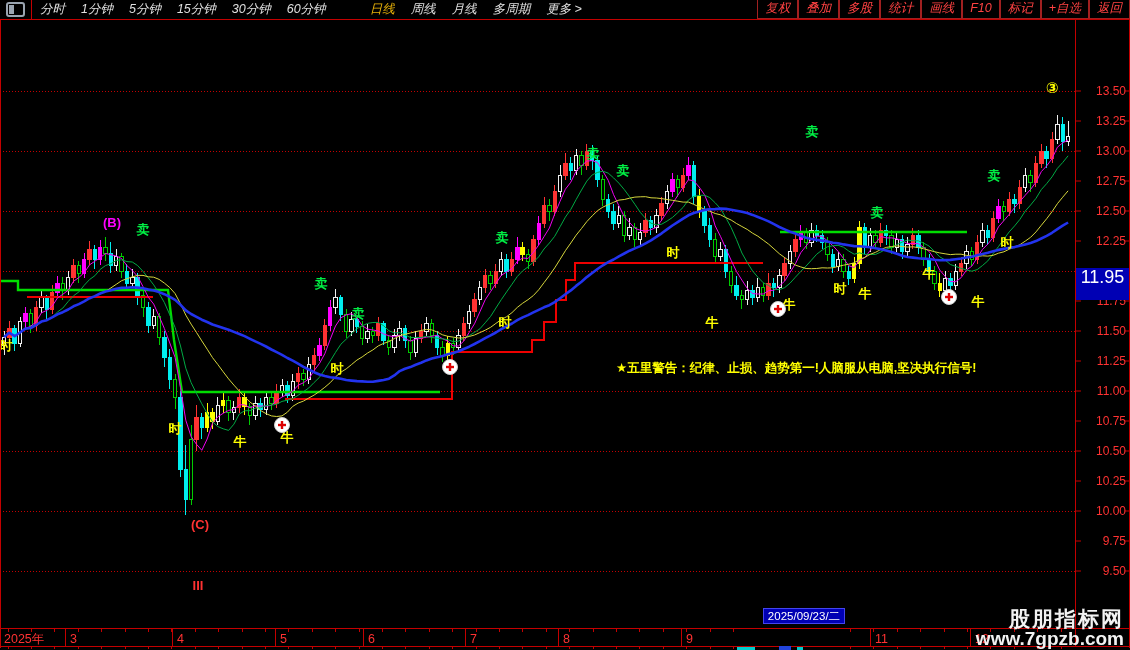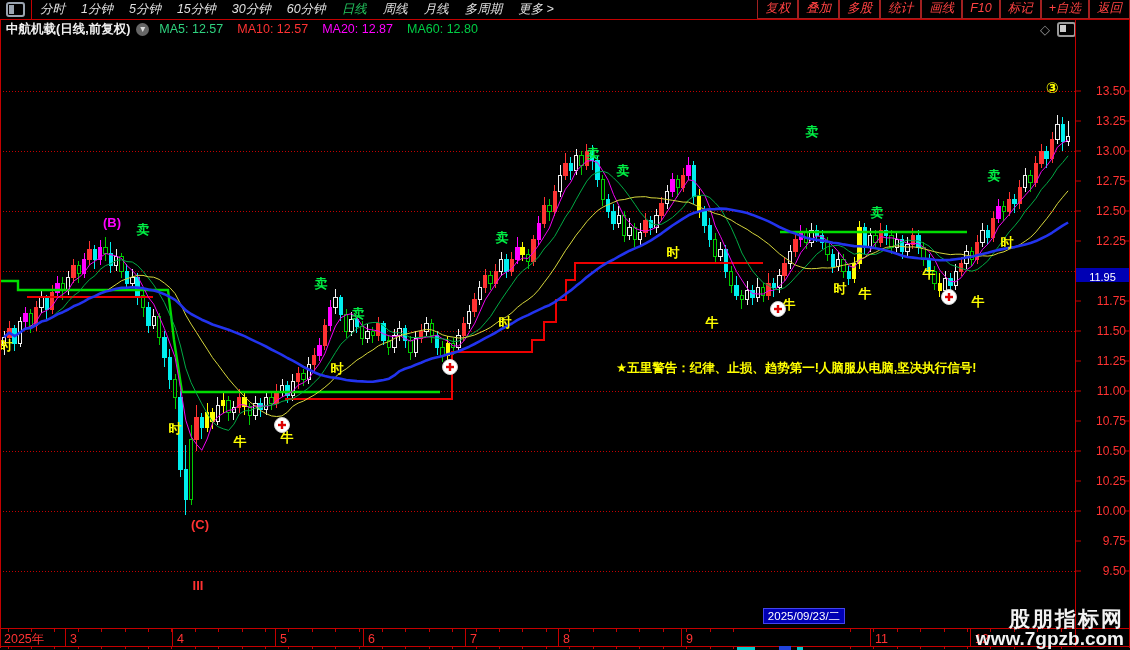--- a/index.html
+++ b/index.html
@@ -6,38 +6,38 @@
   #app{position:relative;width:1130px;height:650px;background:#000;overflow:hidden;
        font-family:"Liberation Sans","DejaVu Sans",sans-serif;}
   
   #topbar{position:absolute;left:0;top:0;width:1130px;height:19px;background:#000;
           border-bottom:1px solid #c40000;display:flex;align-items:center;font-style:italic;}
   .win-icon{width:15px;height:11px;border:2px solid #9aa4b0;border-radius:3px;margin-left:6px;position:relative;}
   .win-icon span{position:absolute;left:1px;top:1px;width:5px;height:9px;background:#9aa4b0;}
   .menu-sep{width:1px;height:19px;background:#c40000;margin-left:6px;}
   #menu-left{display:flex;align-items:center;height:19px;}
   .mitem{color:#e0e0e0;font-size:12.5px;padding:0 8px;line-height:19px;cursor:default;white-space:nowrap;}
-  .mitem.active{color:#22c55e;}
+  .mitem.active{color:#eab308;margin-left:28px;}
   #menu-right{margin-left:auto;display:flex;height:19px;}
   .rbtn{color:#ff4242;font-size:12.5px;line-height:17px;padding:0 7px;border:1px solid #a02020;
         border-top:none;white-space:nowrap;}
   
   #titlebar{position:absolute;left:0;top:20px;width:1075px;height:18px;display:flex;align-items:center;}
   #chart-title{color:#f0f0f0;font-size:12.5px;font-weight:bold;margin-left:6px;white-space:nowrap;}
   .chev{width:13px;height:13px;border-radius:50%;background:#666;color:#ddd;font-size:10px;line-height:11px;
         text-align:center;margin-left:6px;}
   #ma-values{display:flex;margin-left:10px;}
   .ma-item{font-size:12.5px;margin-right:14px;white-space:nowrap;}
   #title-icons{position:absolute;left:1040px;top:0;display:flex;align-items:center;height:18px;}
   .diamond{color:#999;font-size:13px;margin-right:7px;}
   .panel-icon{width:15px;height:11px;border:2px solid #999;border-radius:3px;position:relative;}
   .panel-icon span{position:absolute;left:1px;top:1px;width:6px;height:7px;background:#ccc;}
   
-  #cursor-price{position:absolute;left:1076px;top:268px;width:53px;height:14px;background:#0000b4;
-        color:#fff;font-size:11px;line-height:18px;text-align:center;}
+  #cursor-price{position:absolute;left:1076px;top:268px;width:53px;height:32px;background:#0000b4;
+        color:#fff;font-size:18px;line-height:18px;text-align:center;}
   #cursor-date{position:absolute;left:763px;top:608px;width:82px;height:16px;background:#0000b4;
         border:1px solid #4444ee;color:#fff;font-size:11.5px;line-height:14px;text-align:center;box-sizing:border-box;}
   
   #watermark{position:absolute;right:6px;bottom:2px;text-align:right;color:#f2f2f2;z-index:20;line-height:1.0;}
   #wm1{font-size:21px;font-weight:bold;letter-spacing:2px;}
   #wm2{font-size:19px;font-weight:bold;}
   svg{position:absolute;left:0;top:0;}
 </style>
 </head>
 <body>
@@ -68,36 +68,20 @@
         <div class="rbtn">多股</div>
         <div class="rbtn">统计</div>
         <div class="rbtn">画线</div>
         <div class="rbtn">F10</div>
         <div class="rbtn">标记</div>
         <div class="rbtn">+自选</div>
         <div class="rbtn">返回</div>
       </div>
   </div>
 
-  <div id="titlebar">
-    <span id="chart-title">中航机载(日线,前复权)</span>
-    <span class="chev">▾</span>
-    <span id="ma-values">
-        <span class="ma-item" style="color: rgb(47, 210, 127);">MA5: 12.57</span>
-        <span class="ma-item" style="color: rgb(255, 50, 50);">MA10: 12.57</span>
-        <span class="ma-item" style="color: rgb(255, 0, 255);">MA20: 12.87</span>
-        <span class="ma-item" style="color: rgb(0, 204, 68);">MA60: 12.80</span>
-      </span>
-    <span id="title-icons">
-      <span class="diamond">◇</span>
-      <span class="panel-icon">
-          <span></span>
-        </span>
-    </span>
-  </div>
 
   <svg id="chart-svg" width="1130" height="650" viewBox="0 0 1130 650">
       <defs></defs>
       <defs>
         <clipPath id="cclip">
           <rect x="0" y="38" width="1075" height="590"></rect>
         </clipPath>
       </defs>
       <g shape-rendering="crispEdges">
         <line x1="0" y1="91" x2="1075" y2="91" stroke="#c40000" stroke-width="1" stroke-dasharray="1 2"></line>

